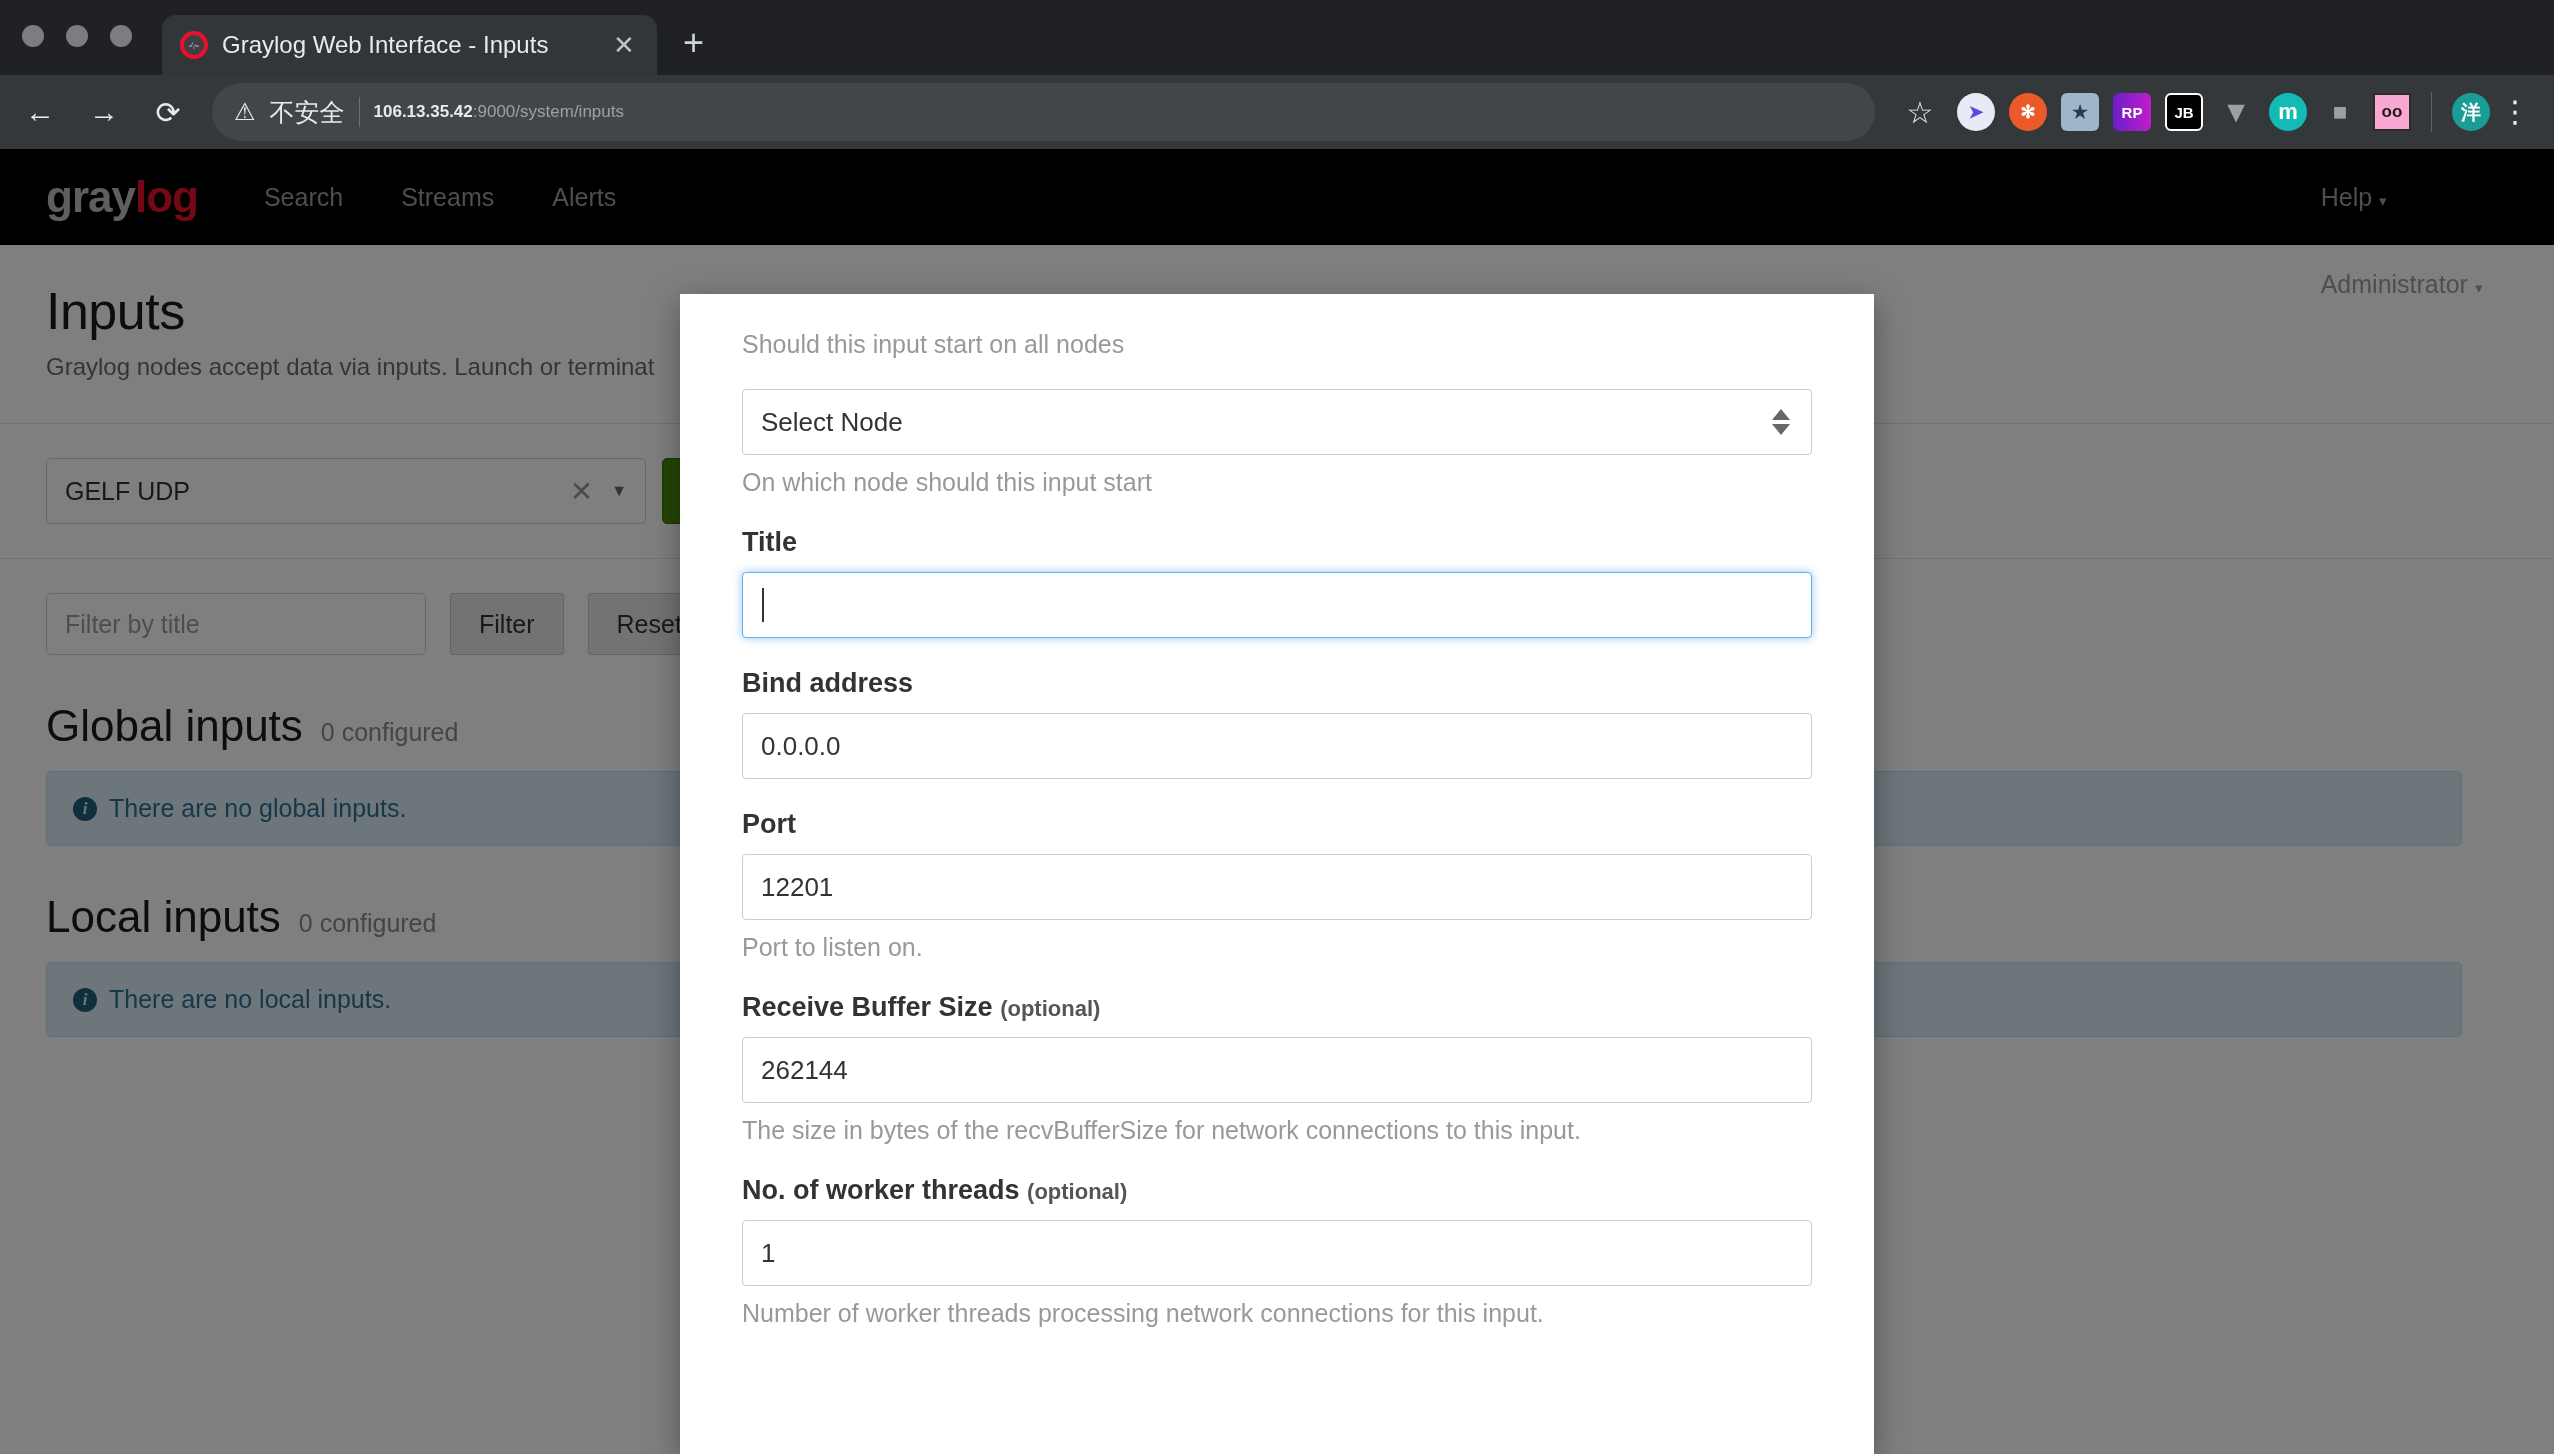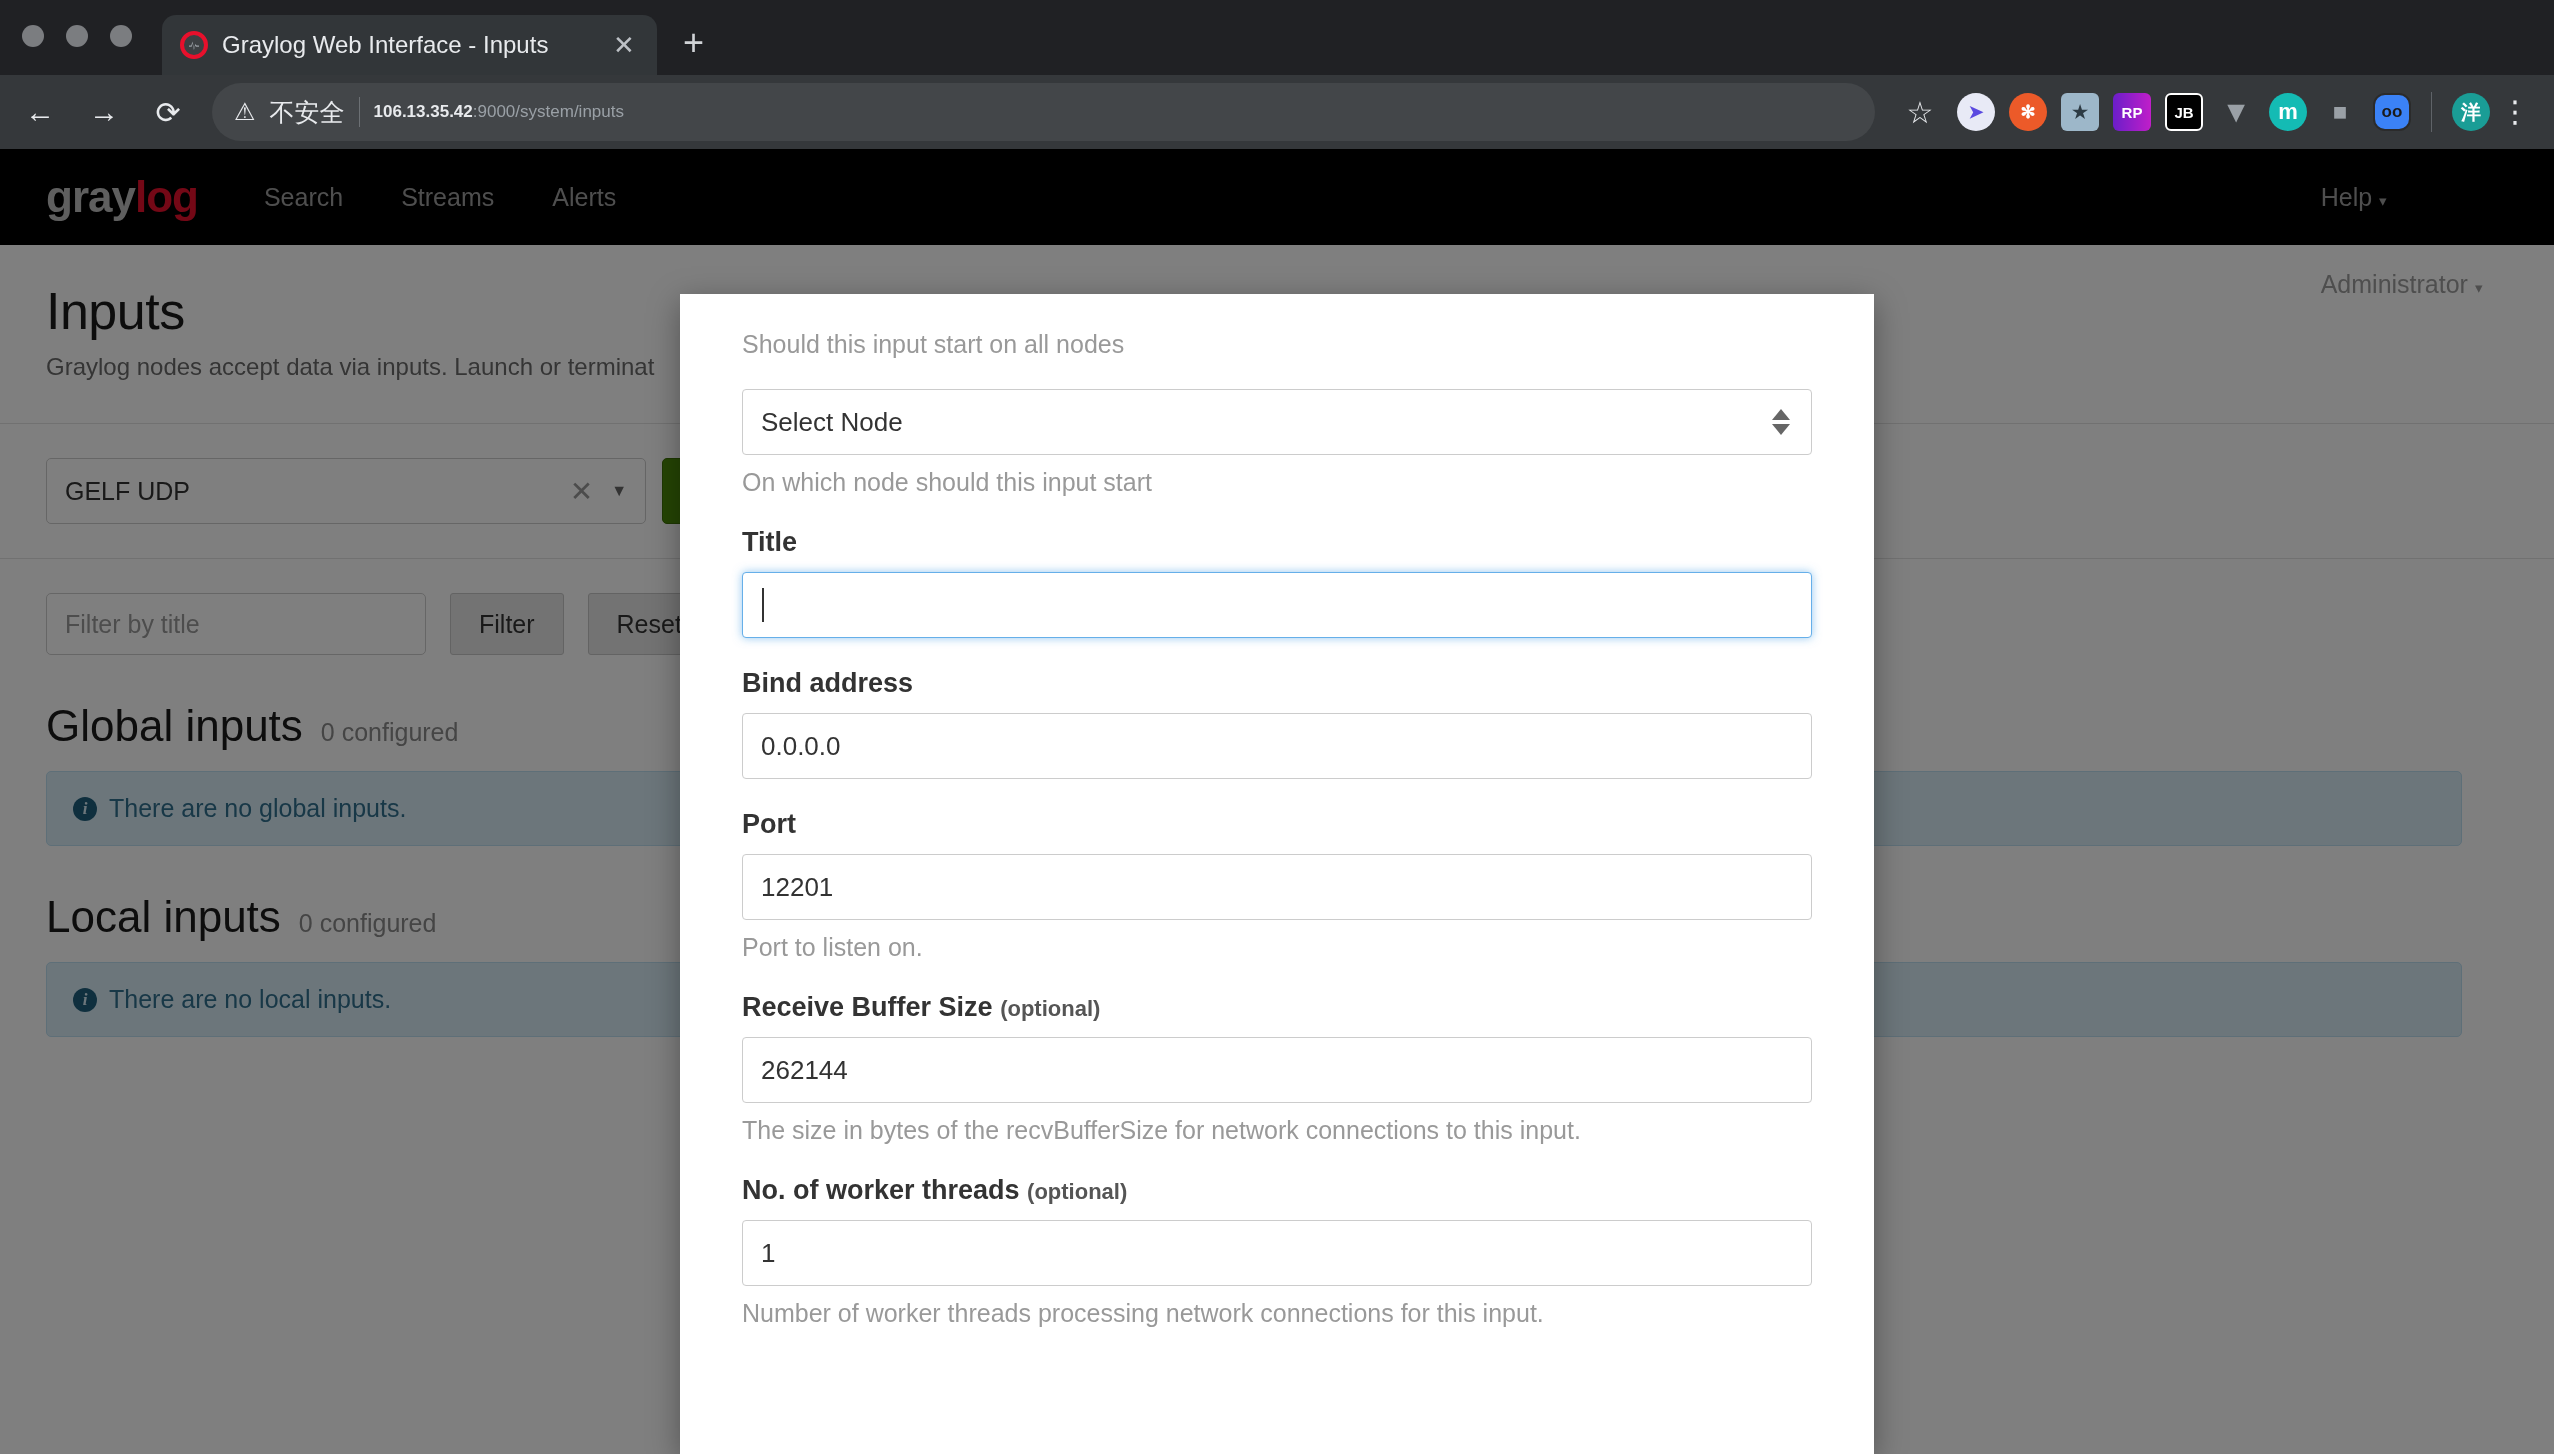--- a/index.html
+++ b/index.html
@@ -253,21 +253,21 @@
     <div class="star">☆</div>
     <div class="exts">
       <span class="ext circ" style="background:#e8eaf6;color:#5b4ae0">➤</span>
       <span class="ext circ" style="background:#ec5a29;color:#ffffff">✻</span>
       <span class="ext" style="background:#9db7c9;color:#2d3b44">★</span>
       <span class="ext" style="background:linear-gradient(90deg,#6b1ec9,#c01ec9);color:#ffffff;font-size:15px">RP</span>
       <span class="ext" style="background:#000;border:2px solid #fff;color:#fff;font-size:15px">JB</span>
       <span class="ext" style="background:transparent;color:#9aa0a6;font-size:30px">▼</span>
       <span class="ext circ" style="background:#14bbb4;color:#ffffff;font-size:22px">m</span>
       <span class="ext" style="background:transparent;color:#9aa0a6;font-size:24px">■</span>
-      <span class="ext" style="background:#3b82f6;border:2px solid #2b2b2b;border-radius:12px;color:#1a1a1a;font-size:17px">oo</span>
+      <span class="ext" style="background:#f9a8d4;border:2px solid #2b2b2b;border-radius:0;color:#1a1a1a;font-size:17px">oo</span>
       <span class="ext-sep"></span>
       <span class="ext circ" style="background:#1a9d96;color:#fff;font-size:20px">洋</span>
     </div>
     <div class="kebab">⋮</div>
   </div>
 
   <div class="viewport">
 
     <div class="gl-nav">
       <div class="gl-logo"><span class="g1">gray</span><span class="g2">log</span></div>

